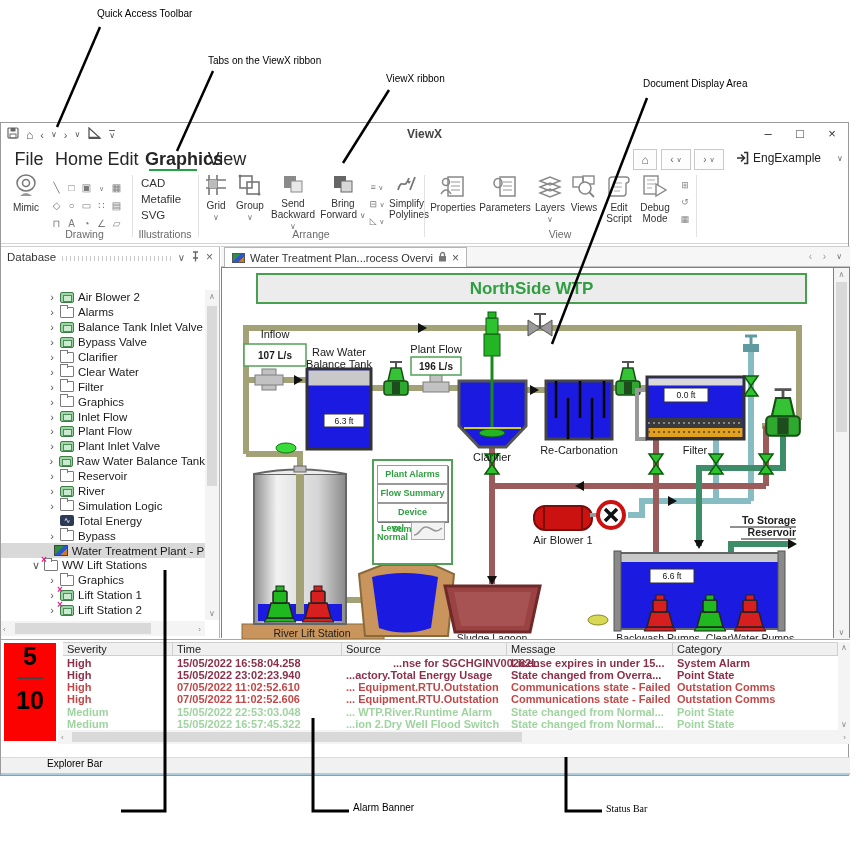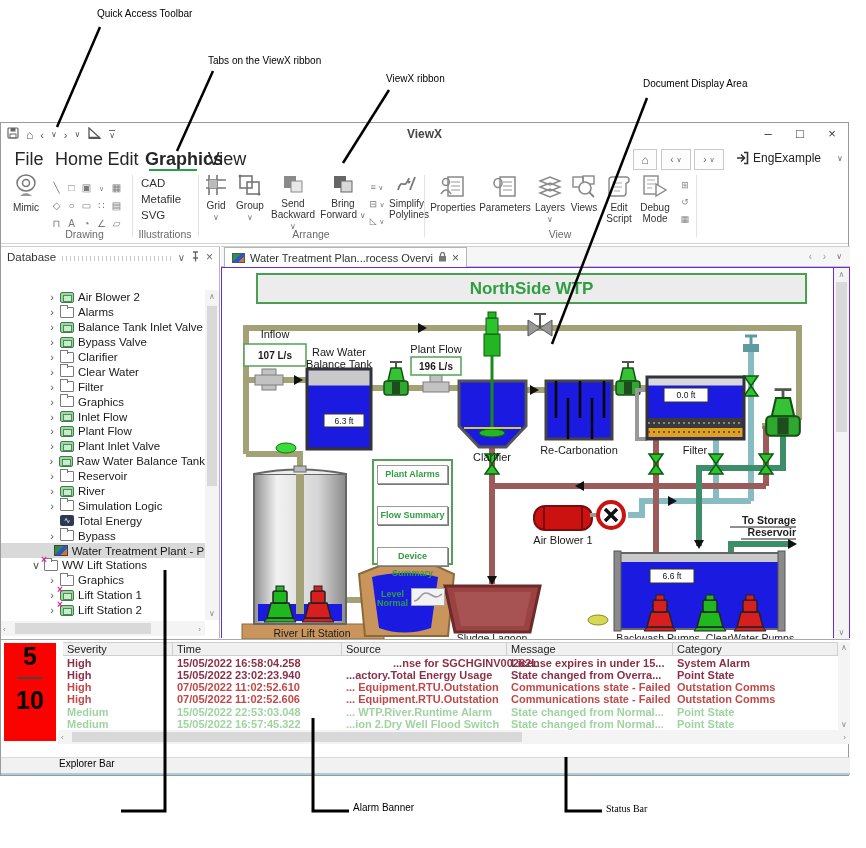--- a/index.html
+++ b/index.html
@@ -50,29 +50,29 @@
   .fold::before { content:""; position:absolute; left:-1px; top:-3px; width:6px; height:3px; border:1px solid #7a7a7a; border-bottom:none; background:#fff; }
   .grp { border:1px solid #3e7d46; background:#9fd3a8; border-radius:2px; }
   .grp::before { content:""; position:absolute; left:2px; top:2px; width:7px; height:5px; border:1px solid #4e8d56; background:#c9ecd0; }
   .analog { background:#2b3a55; border-radius:2px; color:#fff; font-size:8px; text-align:center; line-height:11px; }
   .mim { background:linear-gradient(135deg,#2f8f3f 0 40%,#2b55c9 40% 70%,#d07a28 70%); border:1px solid #444; }
   .abadge::after { content:"×"; position:absolute; left:-4px; top:-7px; color:#e0218a; font-weight:bold; font-size:10px; }
   .vsb { position:absolute; background:#f4f4f4; }
   .sbthumb { position:absolute; background:#d9d9d9; }
   .sbarrow { position:absolute; color:#8a8a8a; font-size:8px; text-align:center; }
   
-  #docarea { position:absolute; left:220px; top:123px; width:629px; height:392px; background:#6d28d9; border-top:1px solid #cfcfcf; }
+  #docarea { position:absolute; left:220px; top:123px; width:629px; height:392px; background:#0ea5e9; border-top:1px solid #cfcfcf; }
   .tabbar { position:absolute; left:0; top:0; width:100%; height:20px; background:#f6f6f6; border-bottom:1px solid #c4c4c4; }
   .doctab { position:absolute; left:3px; top:0; height:20px; background:#fff; border:1px solid #b5b5b5; border-bottom:none; display:flex; align-items:center; gap:5px; padding:0 7px; font-size:11px; color:#333; }
   .tabmini { width:13px; height:10px; background:linear-gradient(135deg,#2f8f3f 0 40%,#2b55c9 40% 70%,#d07a28 70%); border:1px solid #555; }
   #canvas { position:absolute; left:1px; top:21px; width:611px; height:371px; background:#fff; overflow:hidden; }
   .banner { position:absolute; left:34px; top:5px; width:551px; height:31px; background:#ececec; border:2px solid #46a04e; text-align:center; line-height:28px; font-size:17px; font-weight:bold; color:#2f9e41; }
   svg text { font-family:"Liberation Sans",sans-serif; }
   .btnpanel { position:absolute; left:150px; top:191px; width:81px; height:106px; border:2px solid #53a158; background:#fff; padding:4px 3px; }
-  .mimbtn { width:100%; height:19px; margin-bottom:22px; background:#fff; border:1px solid #9a9a9a; box-shadow:1px 1px 0 #777; font-size:9px; font-weight:bold; color:#2f9e41; text-align:center; line-height:17px; }
+  .mimbtn { width:100%; height:19px; margin-bottom:0; background:#fff; border:1px solid #9a9a9a; box-shadow:1px 1px 0 #777; font-size:9px; font-weight:bold; color:#2f9e41; text-align:center; line-height:17px; }
   .ltrow { display:flex; align-items:center; gap:3px; }
   .ltlbl { font-size:9px; font-weight:bold; color:#2f9e41; line-height:9px; text-align:center; }
   
   #alarmband { position:absolute; left:0; top:516px; width:849px; height:104px; border-top:1px solid #aaa; background:#fff; }
   .redbox { position:absolute; left:3px; top:3px; width:52px; height:98px; background:#fb0200; color:#000; text-align:center; }
   .redbox .n { font-size:25px; font-weight:bold; line-height:26px; }
   .redbox .dv { width:26px; height:0; border-top:2px solid #444; margin:8px auto; }
   .ahdr { position:absolute; top:2px; height:14px; background:#f0f0f0; border:1px solid #cfcfcf; border-left:none; font-size:11px; color:#222; padding:0 4px; line-height:12px; }
   .ahdr:first-of-type { border-left:1px solid #cfcfcf; }
   .acell { position:absolute; height:12.2px; font-size:11px; font-weight:bold; line-height:12px; padding:0 4px; white-space:nowrap; overflow:hidden; }
@@ -83,21 +83,21 @@
   #statusbar { position:absolute; left:0; top:634px; width:849px; height:16px; background:#f1f1f1; border-top:1px solid #dadada; }
   #statusaccent { position:absolute; left:0; top:650px; width:849px; height:2px; background:#aacde0; }
 </style>
 </head>
 <body>
 
 <div class="ann" style="left:97px; top:8px;">Quick Access Toolbar</div>
 <div class="ann" style="left:208px; top:55px;">Tabs on the ViewX ribbon</div>
 <div class="ann" style="left:386px; top:73px;">ViewX ribbon</div>
 <div class="ann" style="left:643px; top:78px;">Document Display Area</div>
-<div class="ann" style="left:47px; top:758px;margin-left:12px;">Explorer Bar</div>
+<div class="ann" style="left:47px; top:758px;">Explorer Bar</div>
 <div class="ann" style="left:353px; top:802px;">Alarm Banner</div>
 <div class="ann" style="left:606px; top:803px;font-family:Liberation Serif, serif;">Status Bar</div>
 
 <svg id="leaders">
   <line x1="100" y1="27" x2="57" y2="127" stroke="#000" stroke-width="2.5"></line>
   <line x1="213" y1="71" x2="177" y2="151" stroke="#000" stroke-width="2.5"></line>
   <line x1="389" y1="90" x2="343" y2="163" stroke="#000" stroke-width="2.5"></line>
   <line x1="647" y1="98" x2="552" y2="344" stroke="#000" stroke-width="2.5"></line>
   <polyline points="121,811 165,811 165,570" fill="none" stroke="#000" stroke-width="3"></polyline>
   <polyline points="313,718 313,811 349,811" fill="none" stroke="#000" stroke-width="3"></polyline>

